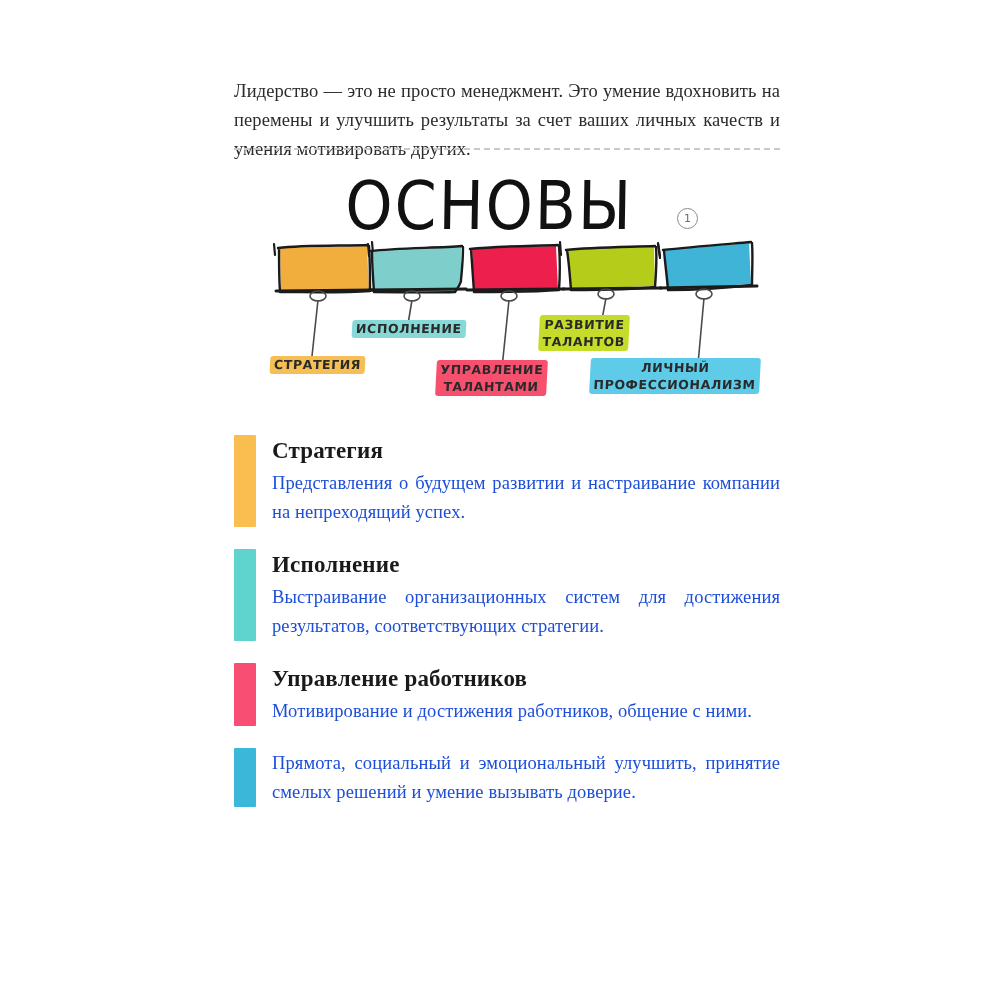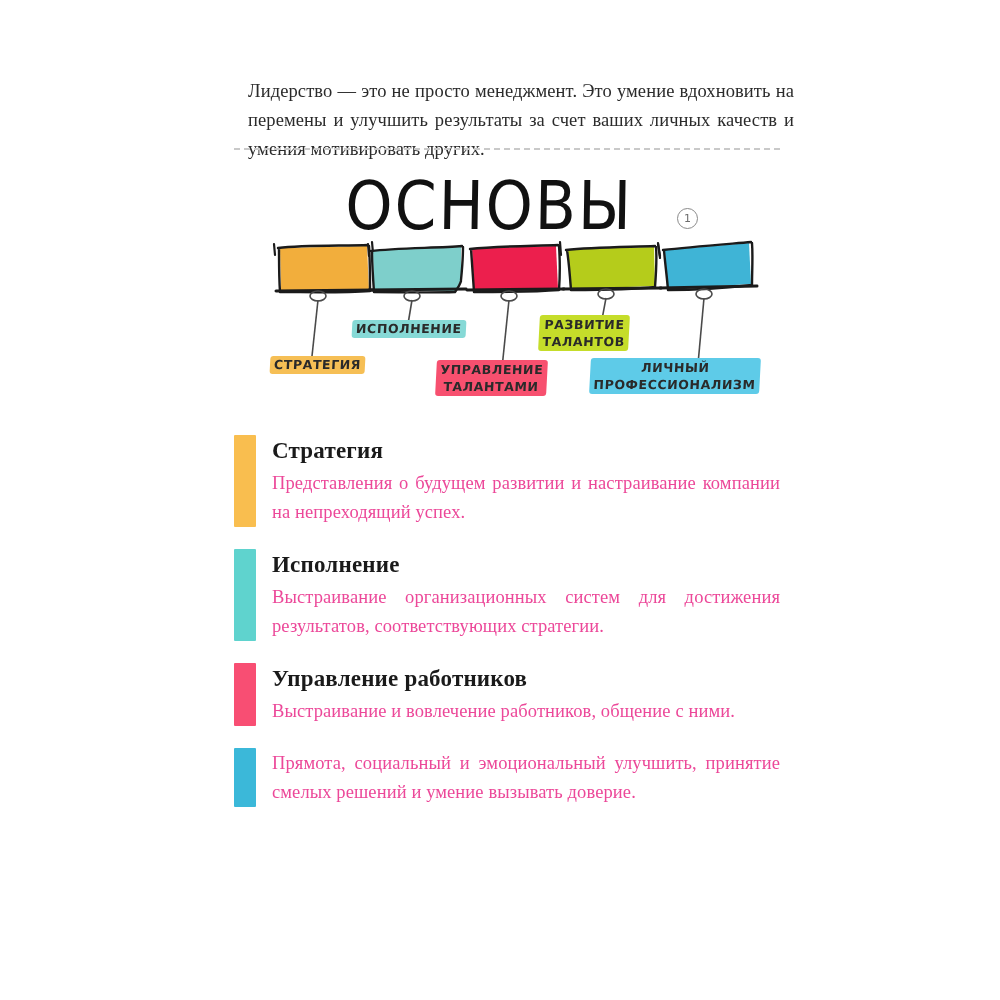--- a/index.html
+++ b/index.html
@@ -20,21 +20,21 @@
     position: absolute;
     left: 0; top: 0;
     width: 1000px;
     height: 1000px;
     background: #ffffff;
   }
 
   
   .intro {
     position: absolute;
-    left: 248px;
+    left: 234px;
     top: 58px;
     width: 546px;
     font-family: "Liberation Serif", serif;
     font-size: 18.5px;
     line-height: 29px;
     color: #2b2b2b;
     text-align: justify;
     letter-spacing: 0.1px;
   }
 
@@ -151,21 +151,21 @@
     line-height: 30px;
     color: #1a1a1a;
     margin-bottom: 3px;
     letter-spacing: 0.2px;
   }
 
   .item-desc {
     font-family: "Liberation Serif", serif;
     font-size: 18.5px;
     line-height: 29px;
-    color: #ec4899;
+    color: #1d4ed8;
     text-align: justify;
     letter-spacing: 0.1px;
   }
   .item-desc.nojust { text-align: left; }
 </style>
 </head>
 <body>
 
 <div class="page">
 
@@ -261,21 +261,21 @@
       <div class="item-body">
         <div class="item-title">Исполнение</div>
         <div class="item-desc">Выстраивание организационных систем для достижения результатов, соответствующих стратегии.</div>
       </div>
     </div>
 
     <div class="item">
       <div class="item-bar" style="background: rgb(248, 78, 115);"></div>
       <div class="item-body">
         <div class="item-title">Управление работников</div>
-        <div class="item-desc">Выстраивание и вовлечение работников, общение с ними.</div>
+        <div class="item-desc">Мотивирование и достижения работников, общение с ними.</div>
       </div>
     </div>
 
 
     <div class="item">
       <div class="item-bar" style="background: rgb(59, 184, 217);"></div>
       <div class="item-body">
         <div class="item-desc">Прямота, социальный и эмоциональный улучшить, принятие смелых решений и умение вызывать доверие.</div>
       </div>
     </div>

